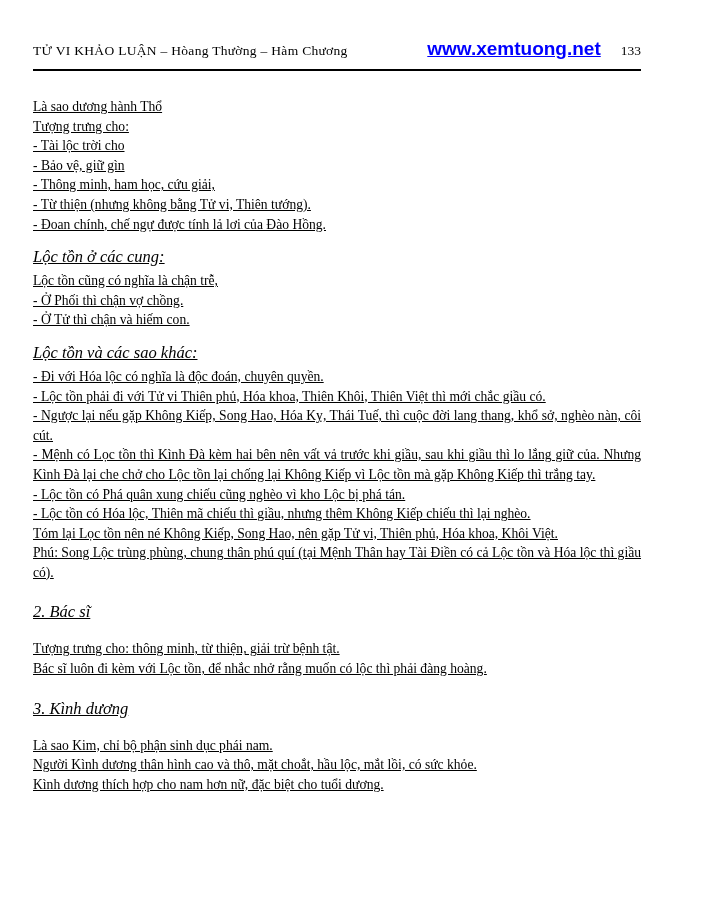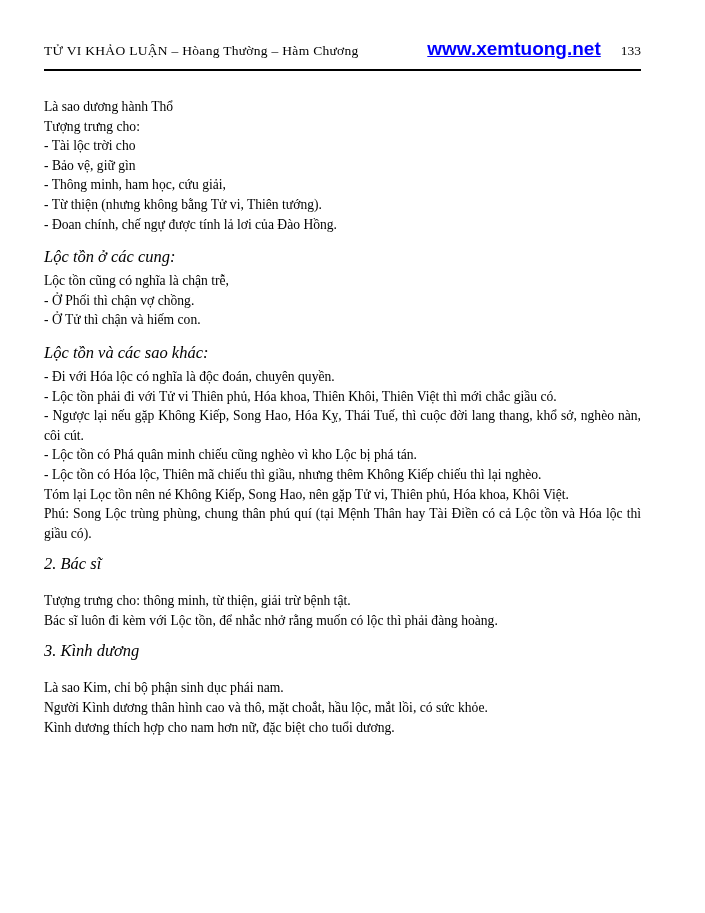--- a/index.html
+++ b/index.html
@@ -3,44 +3,44 @@
 <meta charset="utf-8">
 <style>
   html, body { margin: 0; padding: 0; background: #ffffff; }
   body {
     width: 705px; height: 913px; overflow: hidden;
     font-family: "Liberation Serif", serif; color: #000;
   }
   .page {
     box-sizing: border-box;
     width: 705px; height: 664px;
-    padding: 38px 64px 20px 44px;
+    padding: 38px 64px 20px 33px;
     background: #ffffff;
   }
   .page-header {
     display: flex; justify-content: space-between; align-items: baseline;
     font-size: 13.5px; white-space: nowrap;
   }
   .header-title { letter-spacing: 0.3px; }
   .header-right { display: flex; align-items: baseline; gap: 20px; }
   .header-link {
     font-family: "Liberation Sans", sans-serif;
     font-weight: bold; font-size: 19px;
     color: #0000ff; text-decoration: underline; cursor: pointer;
   }
   .page-number { font-size: 13.5px; }
   .header-rule { border: none; border-top: 2px solid #000; margin: 9px 0 0 0; }
   .content { margin-top: 26px; font-size: 13.6px; line-height: 19.6px; }
-  .block { margin: 0; text-align: justify; }
+  .block { margin: 0; text-align: justify; text-decoration: underline; }
   .sub-heading, .section-heading {
     font-style: italic; font-size: 16.5px; line-height: 21px;
     text-align: left; font-weight: normal;
   }
   .sub-heading { margin: 12px 0 4px 0; }
-  .section-heading { margin: 10px 0 17px 0; }
+  .section-heading { margin: 19px 0 17px 0; }
 </style>
 </head>
 <body>
 
 <div class="page">
   <div class="page-header">
     <span class="header-title">TỬ VI KHẢO LUẬN – Hòang Thường – Hàm Chương</span>
     <span class="header-right">
       <a class="header-link" href="#" style="color: rgb(0, 0, 255);">www.xemtuong.net</a>
       <span class="page-number">133</span>
@@ -56,21 +56,22 @@
       <p class="block line">- Từ thiện (nhưng không bằng Tử vi, Thiên tướng).</p>
       <p class="block line">- Đoan chính, chế ngự được tính lả lơi của Đào Hồng.</p>
       <p class="block sub-heading">Lộc tồn ở các cung:</p>
       <p class="block line">Lộc tồn cũng có nghĩa là chận trễ,</p>
       <p class="block line">- Ở Phối thì chận vợ chồng.</p>
       <p class="block line">- Ở Tử thì chận và hiếm con.</p>
       <p class="block sub-heading">Lộc tồn và các sao khác:</p>
       <p class="block line">- Đi với Hóa lộc có nghĩa là độc đoán, chuyên quyền.</p>
       <p class="block line">- Lộc tồn phải đi với Tử vi Thiên phủ, Hóa khoa, Thiên Khôi, Thiên Việt thì mới chắc giầu có.</p>
       <p class="block line">- Ngược lại nếu gặp Không Kiếp, Song Hao, Hóa Kỵ, Thái Tuế, thì cuộc đời lang thang, khổ sở, nghèo nàn, côi cút.</p>
-      <p class="block line">- Lộc tồn có Phá quân minh chiếu cũng nghèo vì kho Lộc bị phá tán.</p>
+      <p class="block line">- Mệnh có Lọc tồn thì Kình Đà kèm hai bên nên vất vả trước khi giầu, sau khi giầu thì lo lắng giữ của. Nhưng Kình Đà lại che chở cho Lộc tồn lại chống lại Không Kiếp vì Lộc tồn mà gặp Không Kiếp thì trắng tay.</p>
+      <p class="block line">- Lộc tồn có Phá quân xung chiếu cũng nghèo vì kho Lộc bị phá tán.</p>
       <p class="block line">- Lộc tồn có Hóa lộc, Thiên mã chiếu thì giầu, nhưng thêm Không Kiếp chiếu thì lại nghèo.</p>
       <p class="block line">Tóm lại Lọc tồn nên né Không Kiếp, Song Hao, nên gặp Tử vi, Thiên phủ, Hóa khoa, Khôi Việt.</p>
       <p class="block line">Phú: Song Lộc trùng phùng, chung thân phú quí (tại Mệnh Thân hay Tài Điền có cả Lộc tồn và Hóa lộc thì giầu có).</p>
       <p class="block section-heading">2. Bác sĩ</p>
       <p class="block line">Tượng trưng cho: thông minh, từ thiện, giải trừ bệnh tật.</p>
       <p class="block line">Bác sĩ luôn đi kèm với Lộc tồn, để nhắc nhở rằng muốn có lộc thì phải đàng hoàng.</p>
       <p class="block section-heading">3. Kình dương</p>
       <p class="block line">Là sao Kim, chỉ bộ phận sinh dục phái nam.</p>
       <p class="block line">Người Kình dương thân hình cao và thô, mặt choắt, hầu lộc, mắt lồi, có sức khỏe.</p>
       <p class="block line">Kình dương thích hợp cho nam hơn nữ, đặc biệt cho tuổi dương.</p>

